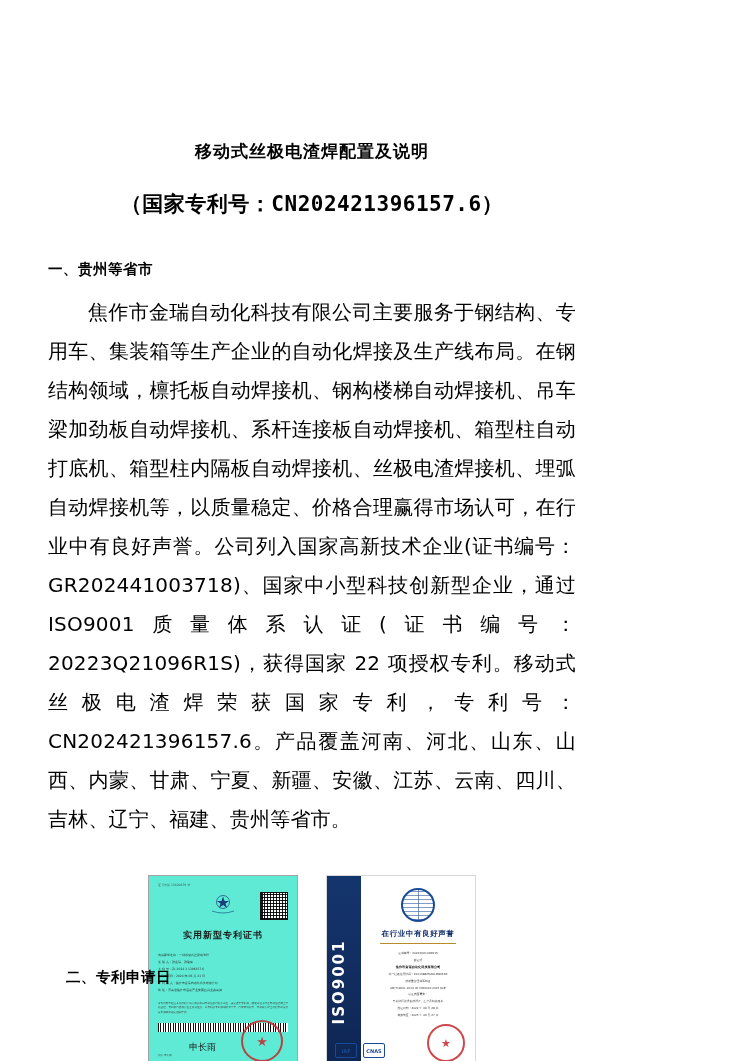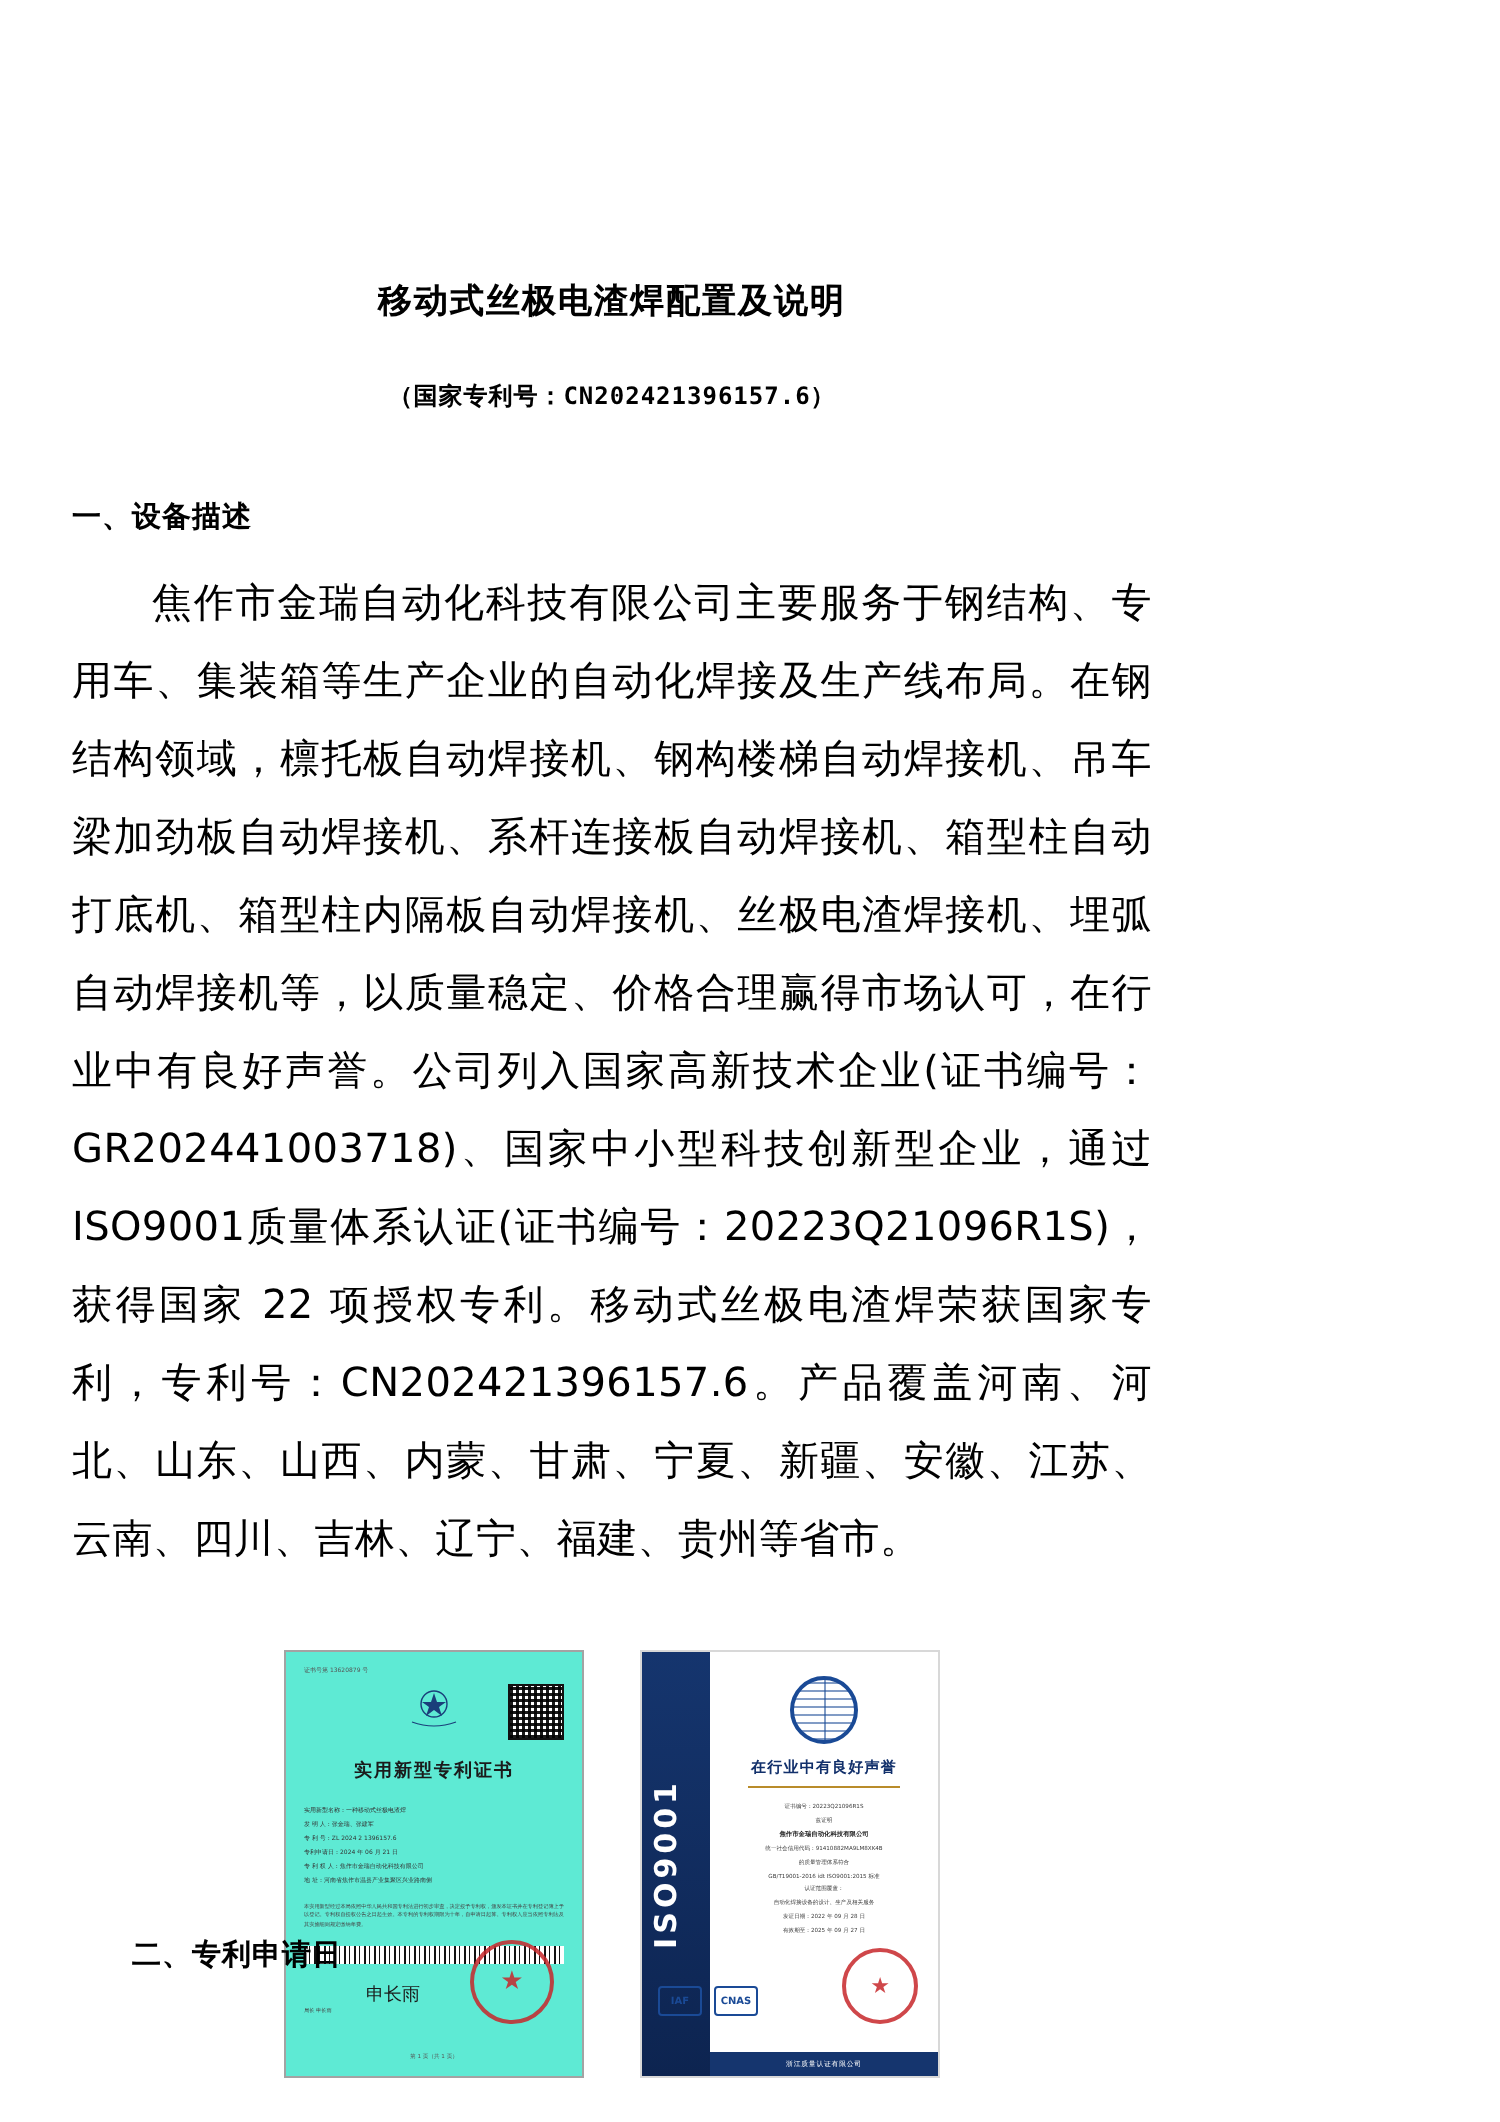--- a/index.html
+++ b/index.html
@@ -12,35 +12,35 @@
     height: 1061px;
     font-family: "DejaVu Sans", "Liberation Sans", sans-serif;
     color: #000000;
     position: relative;
     overflow: hidden;
   }
   .page {
     width: 642px;
     height: 1061px;
     box-sizing: border-box;
-    padding: 100px 66px 40px 36px;
+    padding: 100px 66px 40px 48px;
     position: relative;
   }
   .doc-title {
     text-align: center;
     font-size: 17px;
     font-weight: bold;
     letter-spacing: 1px;
     margin-top: 38px;
     margin-bottom: 0;
     line-height: 1.6;
   }
   .doc-subtitle {
     text-align: center;
-    font-size: 12px;
+    font-size: 21px;
     font-weight: bold;
     letter-spacing: 0.5px;
     margin-top: 25px;
     font-family: "DejaVu Sans Mono", "Liberation Mono", monospace;
   }
   .doc-subtitle .cn {
     font-family: "DejaVu Sans", "Liberation Sans", sans-serif;
   }
   .section-heading {
     font-size: 14.5px;
@@ -322,21 +322,21 @@
 <body>
 
 <div class="page">
 
   <h1 class="doc-title">移动式丝极电渣焊配置及说明</h1>
 
   <div class="doc-subtitle">
     <span class="cn">（国家专利号：</span><span>CN202421396157.6</span><span class="cn">）</span>
   </div>
 
-  <h2 class="section-heading">一、设备描述</h2>
+  <h2 class="section-heading">一、贵州等省市</h2>
 
   <p class="body-para">焦作市金瑞自动化科技有限公司主要服务于钢结构、专用车、集装箱等生产企业的自动化焊接及生产线布局。在钢结构领域，檩托板自动焊接机、钢构楼梯自动焊接机、吊车梁加劲板自动焊接机、系杆连接板自动焊接机、箱型柱自动打底机、箱型柱内隔板自动焊接机、丝极电渣焊接机、埋弧自动焊接机等，以质量稳定、价格合理赢得市场认可，在行业中有良好声誉。公司列入国家高新技术企业(证书编号：GR202441003718)、国家中小型科技创新型企业，通过ISO9001质量体系认证(证书编号：20223Q21096R1S)，获得国家 22 项授权专利。移动式丝极电渣焊荣获国家专利，专利号：CN202421396157.6。产品覆盖河南、河北、山东、山西、内蒙、甘肃、宁夏、新疆、安徽、江苏、云南、四川、吉林、辽宁、福建、贵州等省市。</p>
 
   <div class="figures">
 
     <div class="cert1">
       <div class="c1-topline">
         <span>证书号第 13620879 号</span>
       </div>
       <svg class="c1-emblem" viewBox="0 0 60 44">

